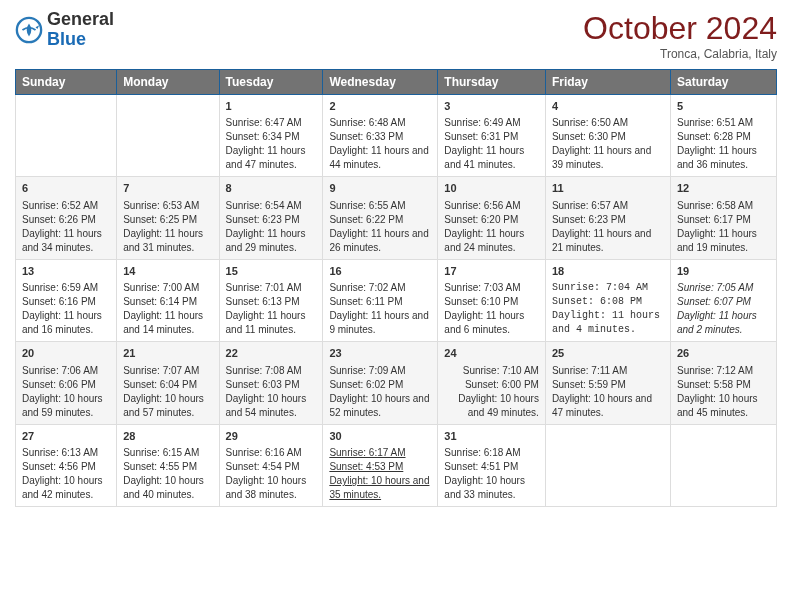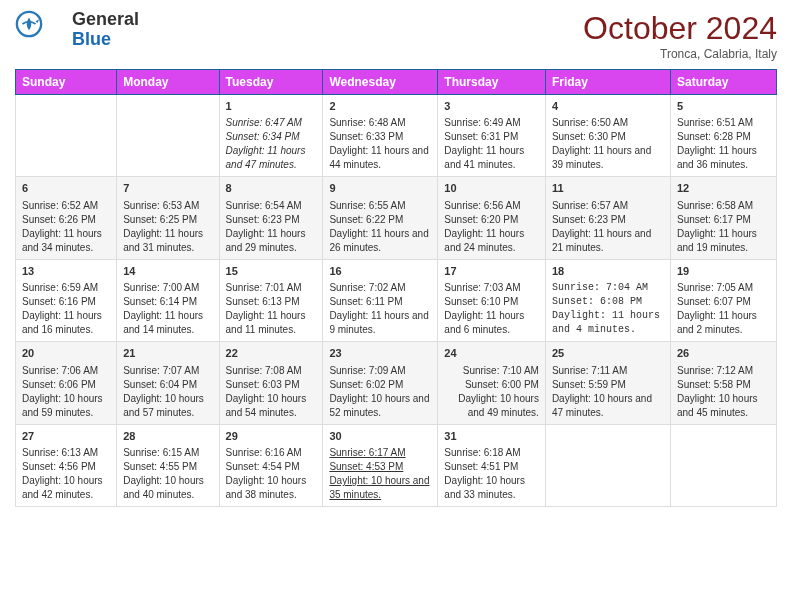--- a/index.html
+++ b/index.html
@@ -17,21 +17,21 @@
       background: #fff;
     }
     .header {
       display: flex;
       justify-content: space-between;
       align-items: flex-start;
       margin-bottom: 8px;
     }
     .logo {
       display: flex;
-      gap: 25px;
+      align-items: center;
     }
     .logo-text {
       font-size: 18px;
       font-weight: bold;
       color: #333;
       line-height: 1.1;
     }
     .logo-text .general { display: block; }
     .logo-text .blue { display: block; color: #1a6bb5; }
     .logo-icon {
@@ -51,21 +51,21 @@
       font-size: 12px;
       color: #555;
       font-weight: normal;
     }
     table {
       width: 100%;
       border-collapse: collapse;
       font-size: 11px;
     }
     thead tr {
-      background: #d946ef;
+      background: #737373;
       color: #fff;
     }
     thead th {
       padding: 5px 6px;
       text-align: left;
       font-size: 12px;
       font-weight: bold;
       border: 1px solid #1a5f9a;
     }
     tbody tr {
@@ -128,21 +128,21 @@
         <th>Friday</th>
         <th>Saturday</th>
       </tr>
     </thead>
     <tbody id="calendar-body">
     <tr>
           <td></td>
           <td></td>
           <td>
             <span class="day-num">1</span>
-            <div class="day-info" style="white-space: pre-line; font-style: italic;">Sunrise: 6:47 AM
+            <div class="day-info" style="white-space: pre-line;">Sunrise: 6:47 AM
 Sunset: 6:34 PM
 Daylight: 11 hours and 47 minutes.</div>
           </td>
           <td>
             <span class="day-num">2</span>
             <div class="day-info" style="white-space: pre-line;">Sunrise: 6:48 AM
 Sunset: 6:33 PM
 Daylight: 11 hours and 44 minutes.</div>
           </td>
           <td>
@@ -240,21 +240,21 @@
 Daylight: 11 hours and 6 minutes.</div>
           </td>
           <td>
             <span class="day-num">18</span>
             <div class="day-info" style="white-space: pre-line; font-family: Liberation Mono, monospace;">Sunrise: 7:04 AM
 Sunset: 6:08 PM
 Daylight: 11 hours and 4 minutes.</div>
           </td>
           <td>
             <span class="day-num">19</span>
-            <div class="day-info" style="white-space: pre-line;">Sunrise: 7:05 AM
+            <div class="day-info" style="white-space: pre-line; font-style: italic;">Sunrise: 7:05 AM
 Sunset: 6:07 PM
 Daylight: 11 hours and 2 minutes.</div>
           </td>
         </tr>
         <tr>
           <td>
             <span class="day-num">20</span>
             <div class="day-info" style="white-space: pre-line;">Sunrise: 7:06 AM
 Sunset: 6:06 PM
 Daylight: 10 hours and 59 minutes.</div>

